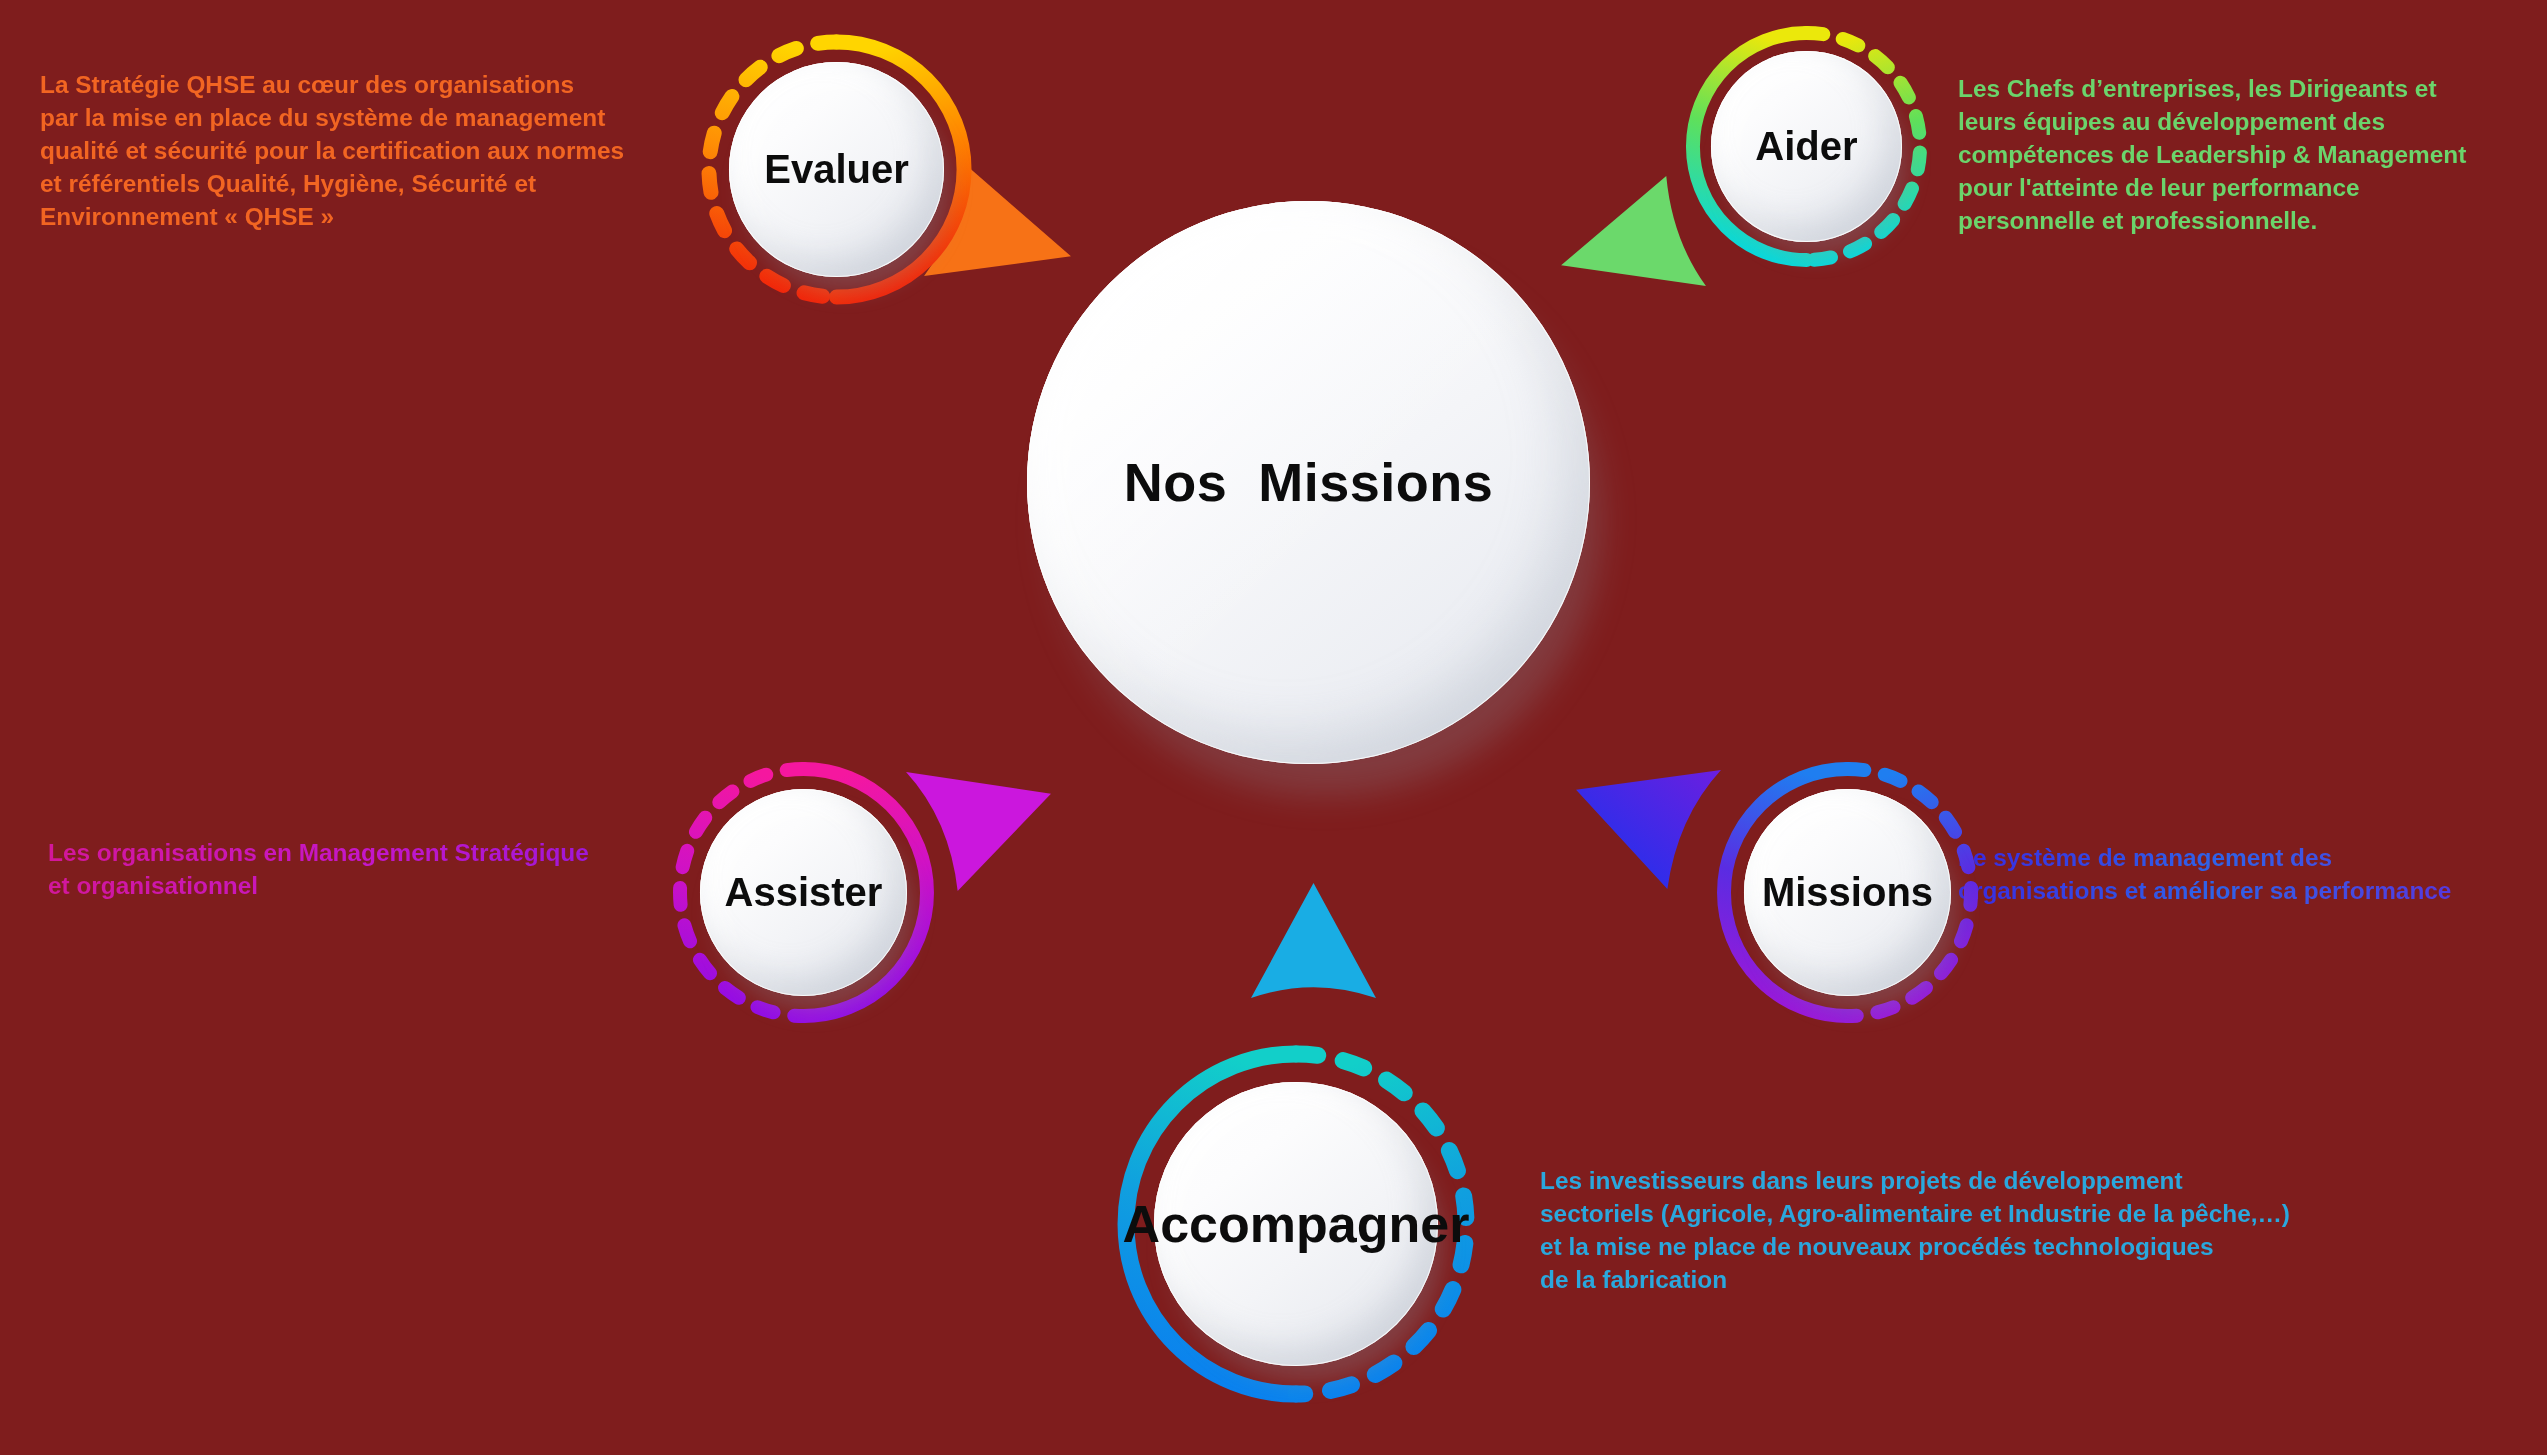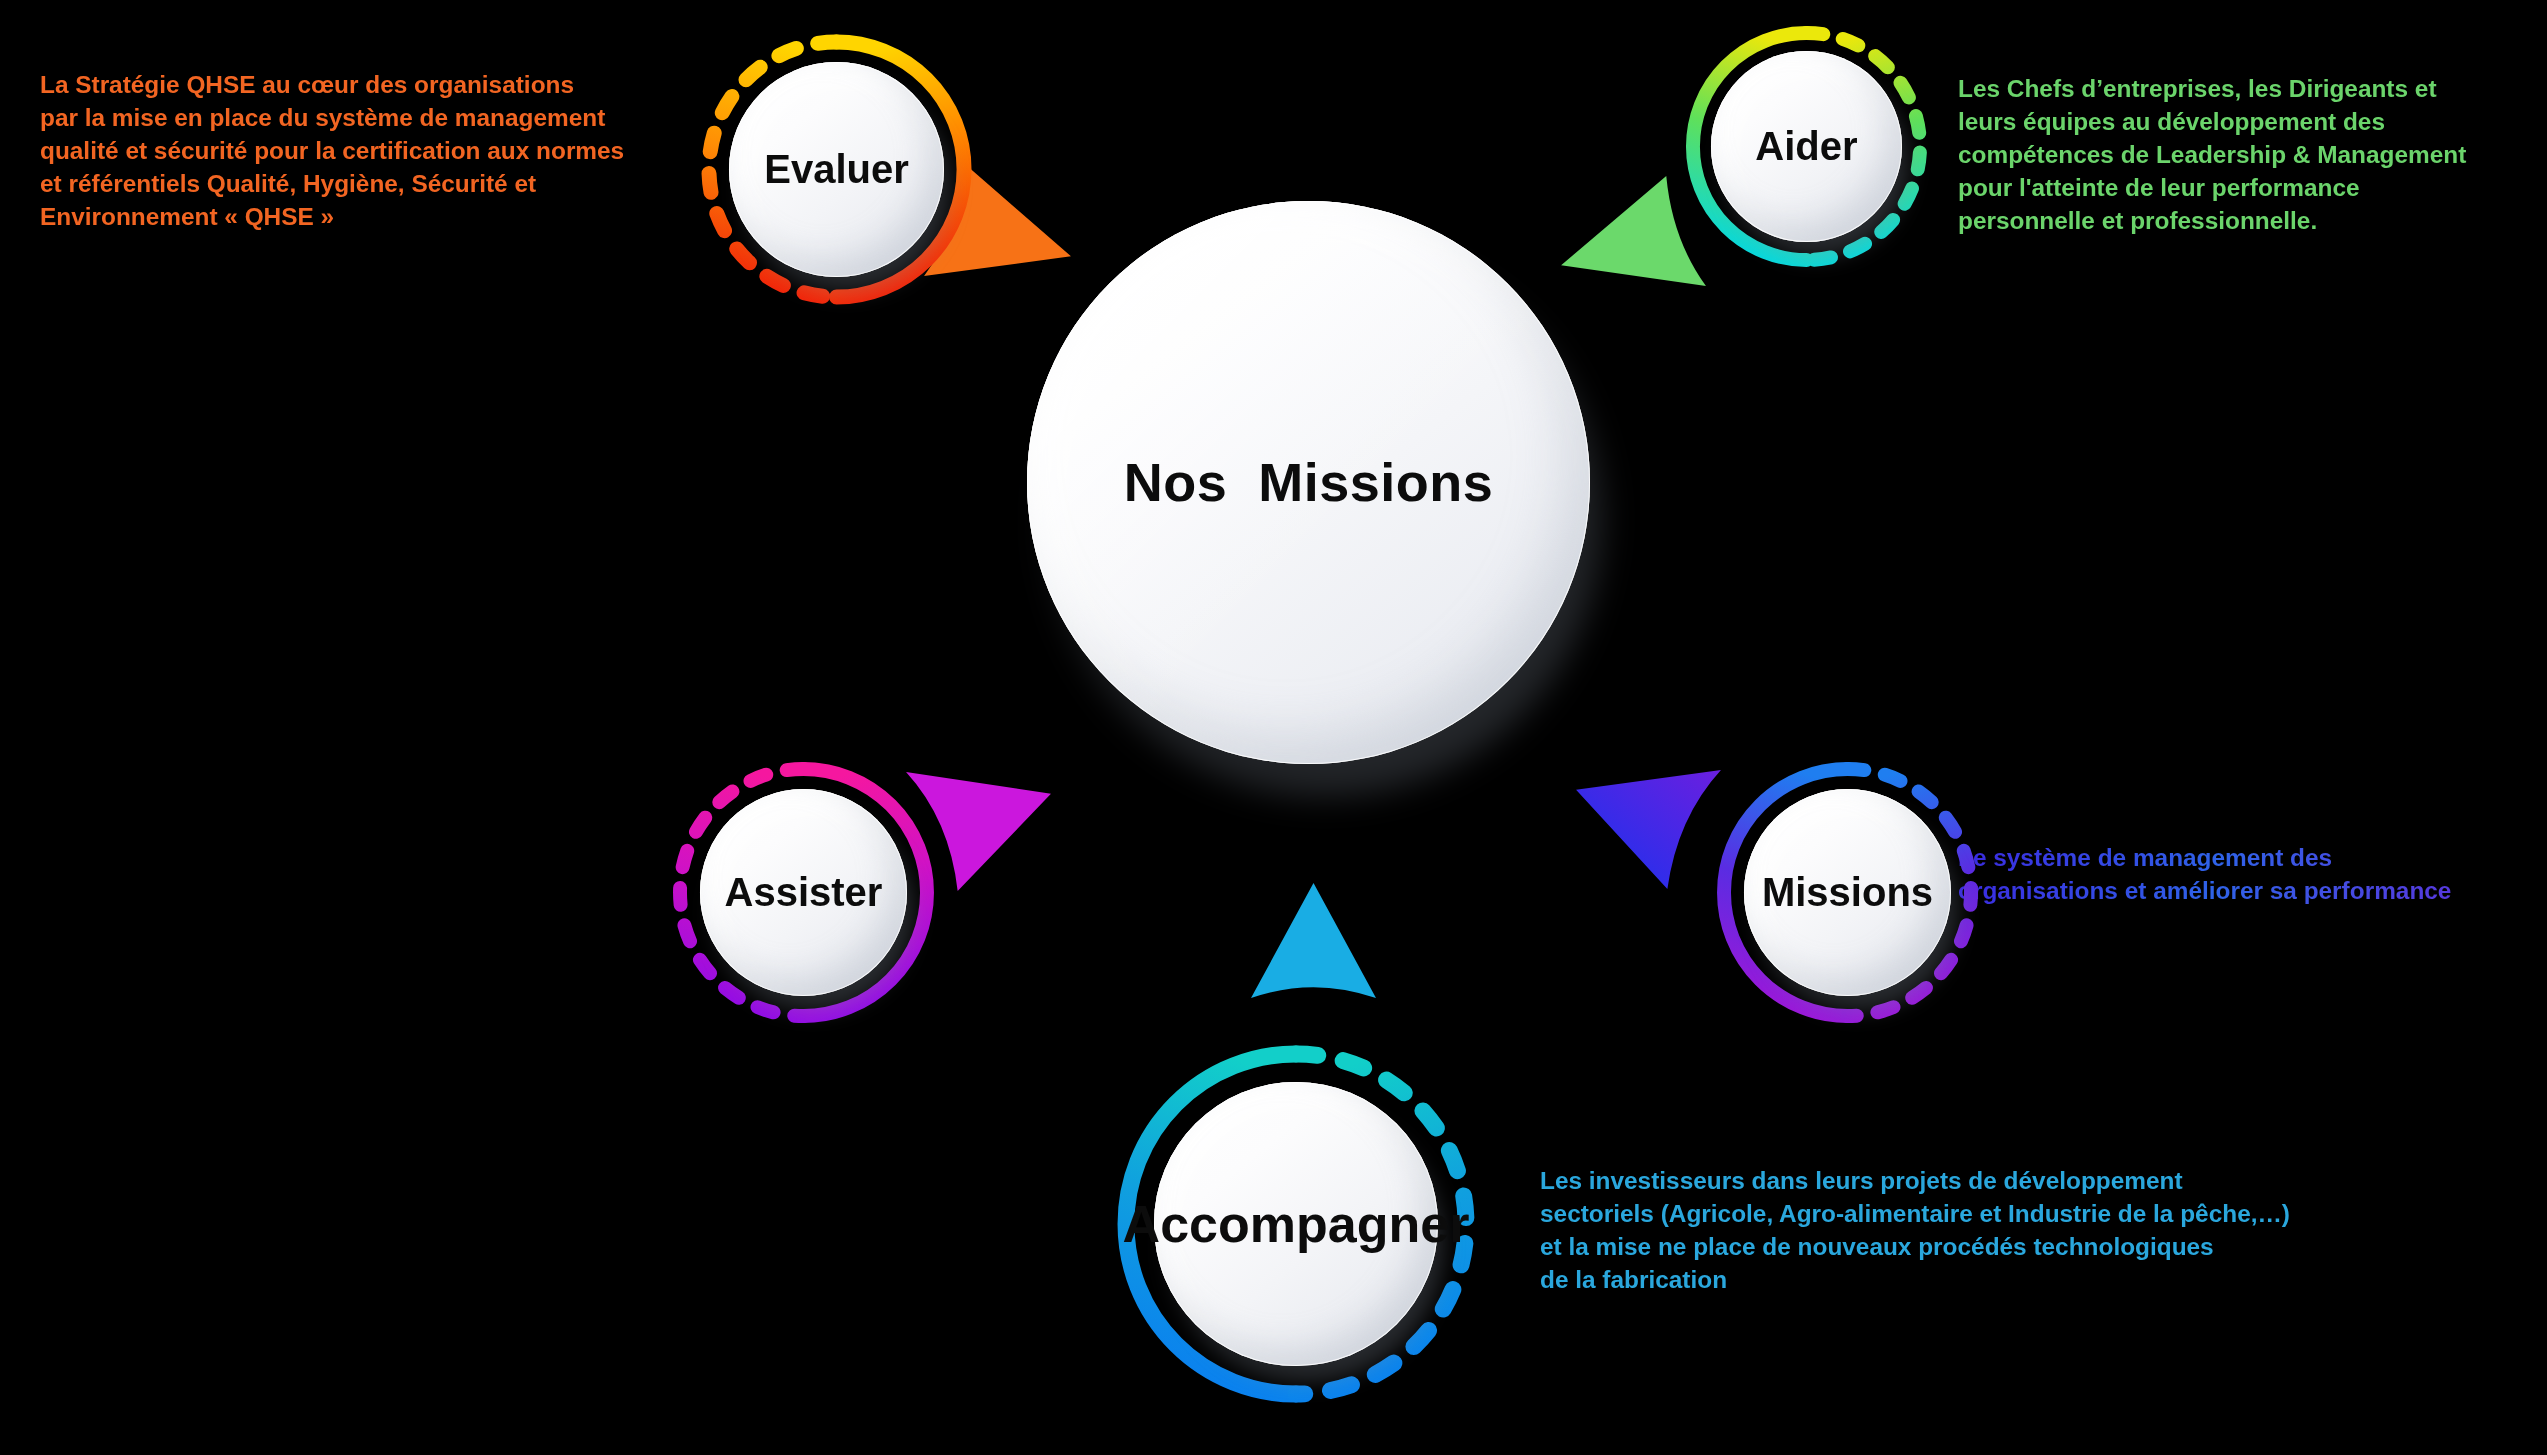--- a/index.html
+++ b/index.html
@@ -10,21 +10,21 @@
   }
   body {
     font-family: "Liberation Sans", sans-serif;
     -webkit-font-smoothing: antialiased;
   }
 
   #stage {
     position: relative;
     width: 2547px;
     height: 1456px;
-    background: #000000;
+    background: #7f1d1d;
     overflow: hidden;
   }
 
   
   .hub {
     position: absolute;
     left: 960px;
     top: 134px;
     width: 697px;
     height: 697px;
@@ -193,20 +193,22 @@
 qualité et sécurité pour la certification aux normes
 et référentiels Qualité, Hygiène, Sécurité et
 Environnement « QHSE »</div>
 
   <div class="desc" id="desc-aider">Les Chefs d’entreprises, les Dirigeants et
 leurs équipes au développement des
 compétences de Leadership &amp; Management
 pour l'atteinte de leur performance
 personnelle et professionnelle.</div>
 
+  <div class="desc grad" id="desc-assister">Les organisations en Management Stratégique
+et organisationnel</div>
 
   <div class="desc grad" id="desc-evaluer">Le système de management des
 organisations et améliorer sa performance</div>
 
   <div class="desc" id="desc-accompagner">Les investisseurs dans leurs projets de développement
 sectoriels (Agricole, Agro-alimentaire et Industrie de la pêche,…)
 et la mise ne place de nouveaux procédés technologiques
 de la fabrication</div>
 
   <div class="hub">

